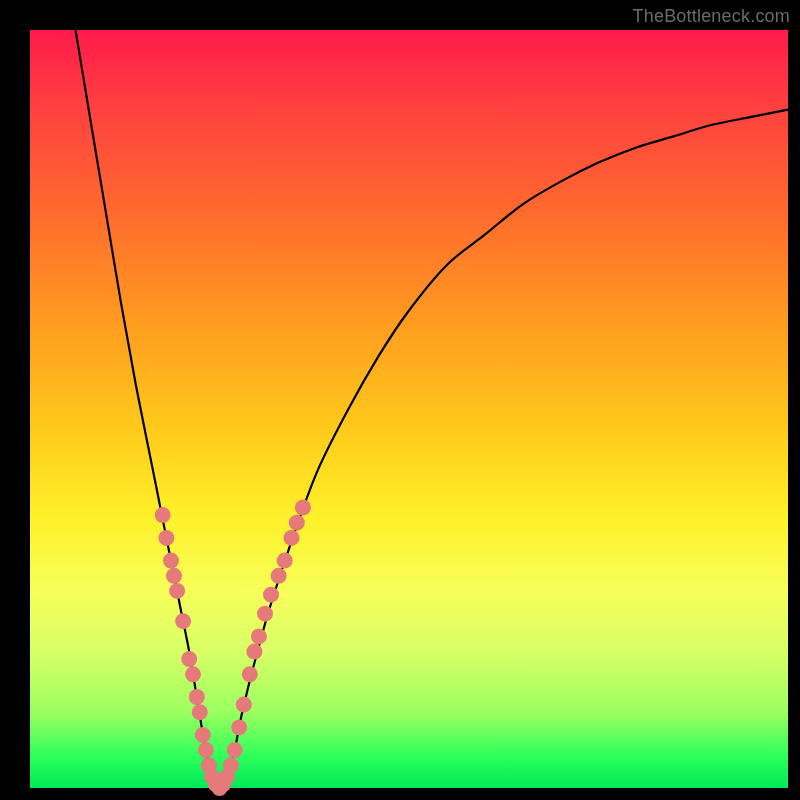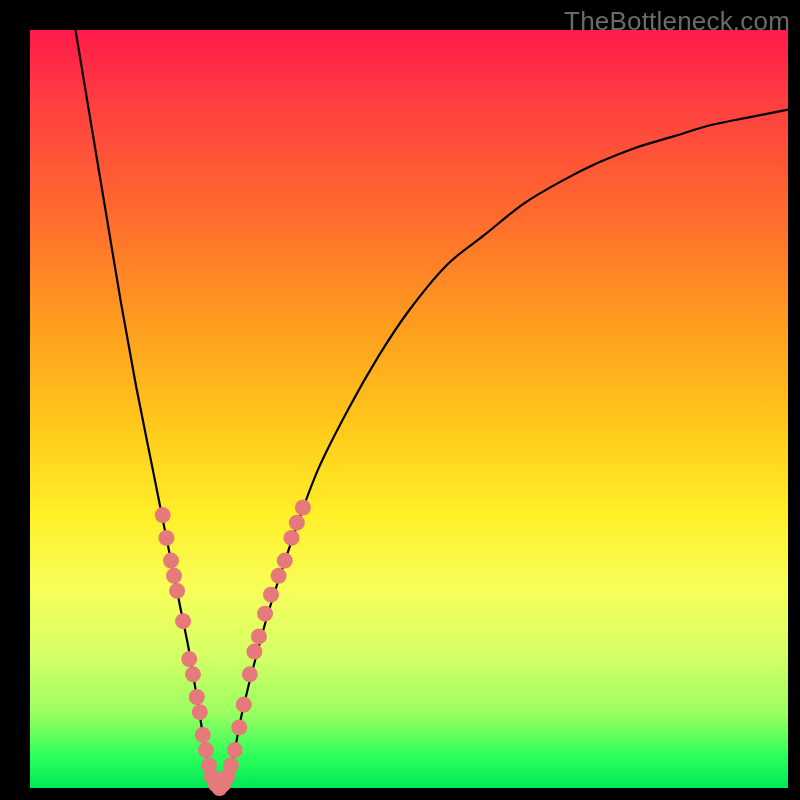--- a/index.html
+++ b/index.html
@@ -36,21 +36,21 @@
       #9cff60 90%,
       #2aff5a 96%,
       #00e858 100%
     );
   }
   .watermark {
     position: absolute;
     right: 10px;
     top: 6px;
     color: #6a6a6a;
-    font-size: 26px;
+    font-size: 18px;
     font-weight: 500;
     letter-spacing: 0.2px;
   }
   svg.curve {
     position: absolute;
     left: 0;
     top: 0;
     width: 758px;
     height: 758px;
     overflow: visible;

